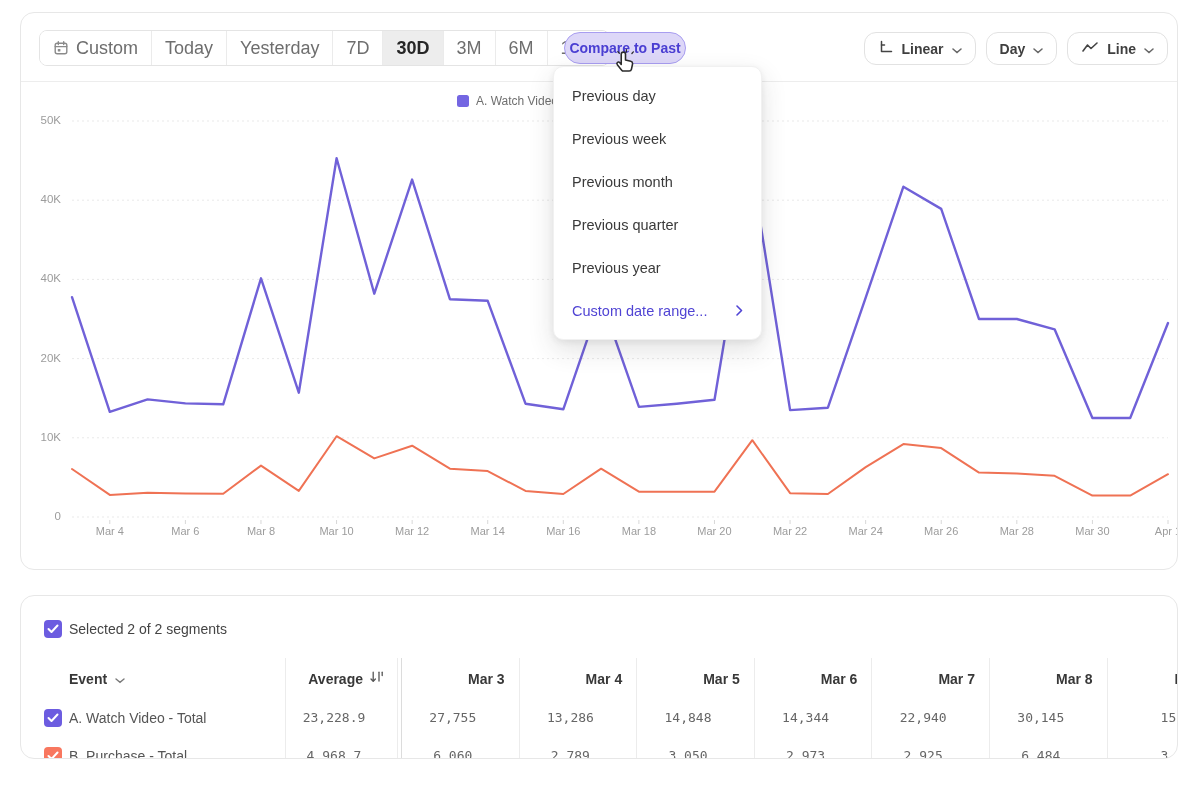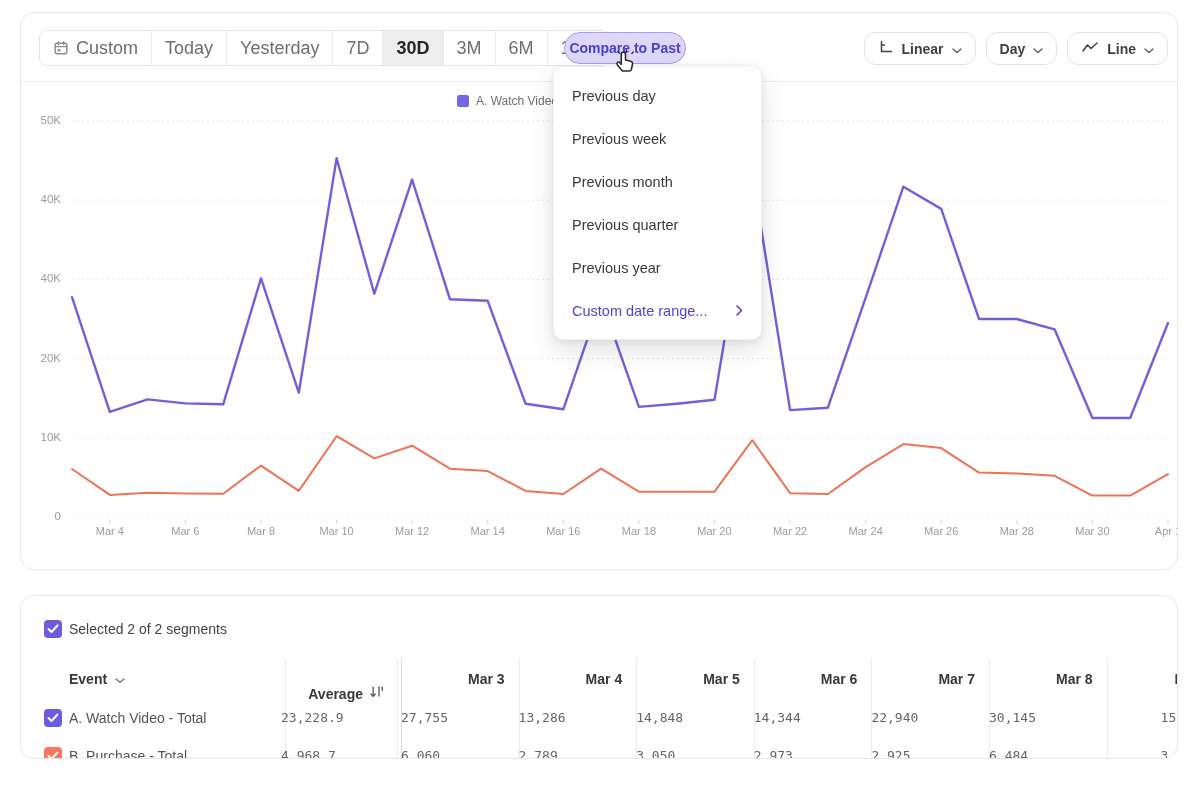--- a/index.html
+++ b/index.html
@@ -42,21 +42,21 @@
   .seg-label { position:absolute; left:48px; top:25px; font-size:14px; color:#444; }
   .searchbox { position:absolute; left:970px; top:17px; width:180px; height:33px; background:#f0f0f1; border-radius:9px; display:flex; align-items:center; padding:0 10px; gap:8px; }
   .searchbox input { border:none; outline:none; background:transparent; font-size:14px; color:#333; width:130px; font-family:inherit; }
   .searchbox input::placeholder { color:#a3a3a3; }
 
   .thead-cell { position:absolute; height:40px; line-height:40px; font-size:14px; font-weight:600; color:#383838; }
   .date-head { text-align:right; padding-right:14px; }
   .date-head.last { text-align:left; padding-left:68px; }
   .col-sep { position:absolute; top:62px; width:1px; height:118px; background:#ececec; }
   .row-label { position:absolute; font-size:14px; color:#555; line-height:38px; cursor:pointer; }
-  .cell-num { position:absolute; height:38px; line-height:38px; font-family:"DejaVu Sans Mono",monospace; font-size:13px; color:#666; text-align:left; padding-right:14px; }
+  .cell-num { position:absolute; height:38px; line-height:38px; font-family:"DejaVu Sans Mono",monospace; font-size:13px; color:#666; text-align:center; padding-right:14px; }
   .cell-num.last { text-align:left; padding-left:54px; }
   .evt-head { left:48px; display:flex; align-items:center; gap:8px; cursor:pointer; }
   .avg-head { right:792px; display:flex; align-items:center; gap:6px; cursor:pointer; }
 </style>
 </head>
 <body>
 
 <div class="page">
 
   <section class="panel panel-chart">
@@ -201,21 +201,21 @@
 
 
     <div class="thead-cell evt-head" style="top:63px;">
       <span>Event</span>
       <span>
         <svg width="10" height="6" viewBox="0 0 10 6">
             <polyline points="1,1 5,4.4 9,1" stroke="#7a7a7a" stroke-width="1.4" fill="none" stroke-linecap="round"></polyline>
           </svg>
       </span>
     </div>
-    <div class="thead-cell avg-head" style="top:78px;text-align:center;">
+    <div class="thead-cell avg-head" style="top:63px;text-align:center;">
       <span>Average</span>
       <span>
         <svg width="16" height="14" viewBox="0 0 16 14">
             <path d="M4.2 2.2v9.2M4.2 11.4L2 9M4.2 11.4L6.4 9" stroke="#555" stroke-width="1.3" fill="none" stroke-linecap="round" stroke-linejoin="round"></path>
             <path d="M10 2.2v8.8" stroke="#555" stroke-width="1.3" stroke-linecap="round"></path>
             <path d="M13.2 2.2v3.4" stroke="#555" stroke-width="1.3" stroke-linecap="round"></path>
           </svg>
       </span>
     </div>
     <div id="table-dynamic">

